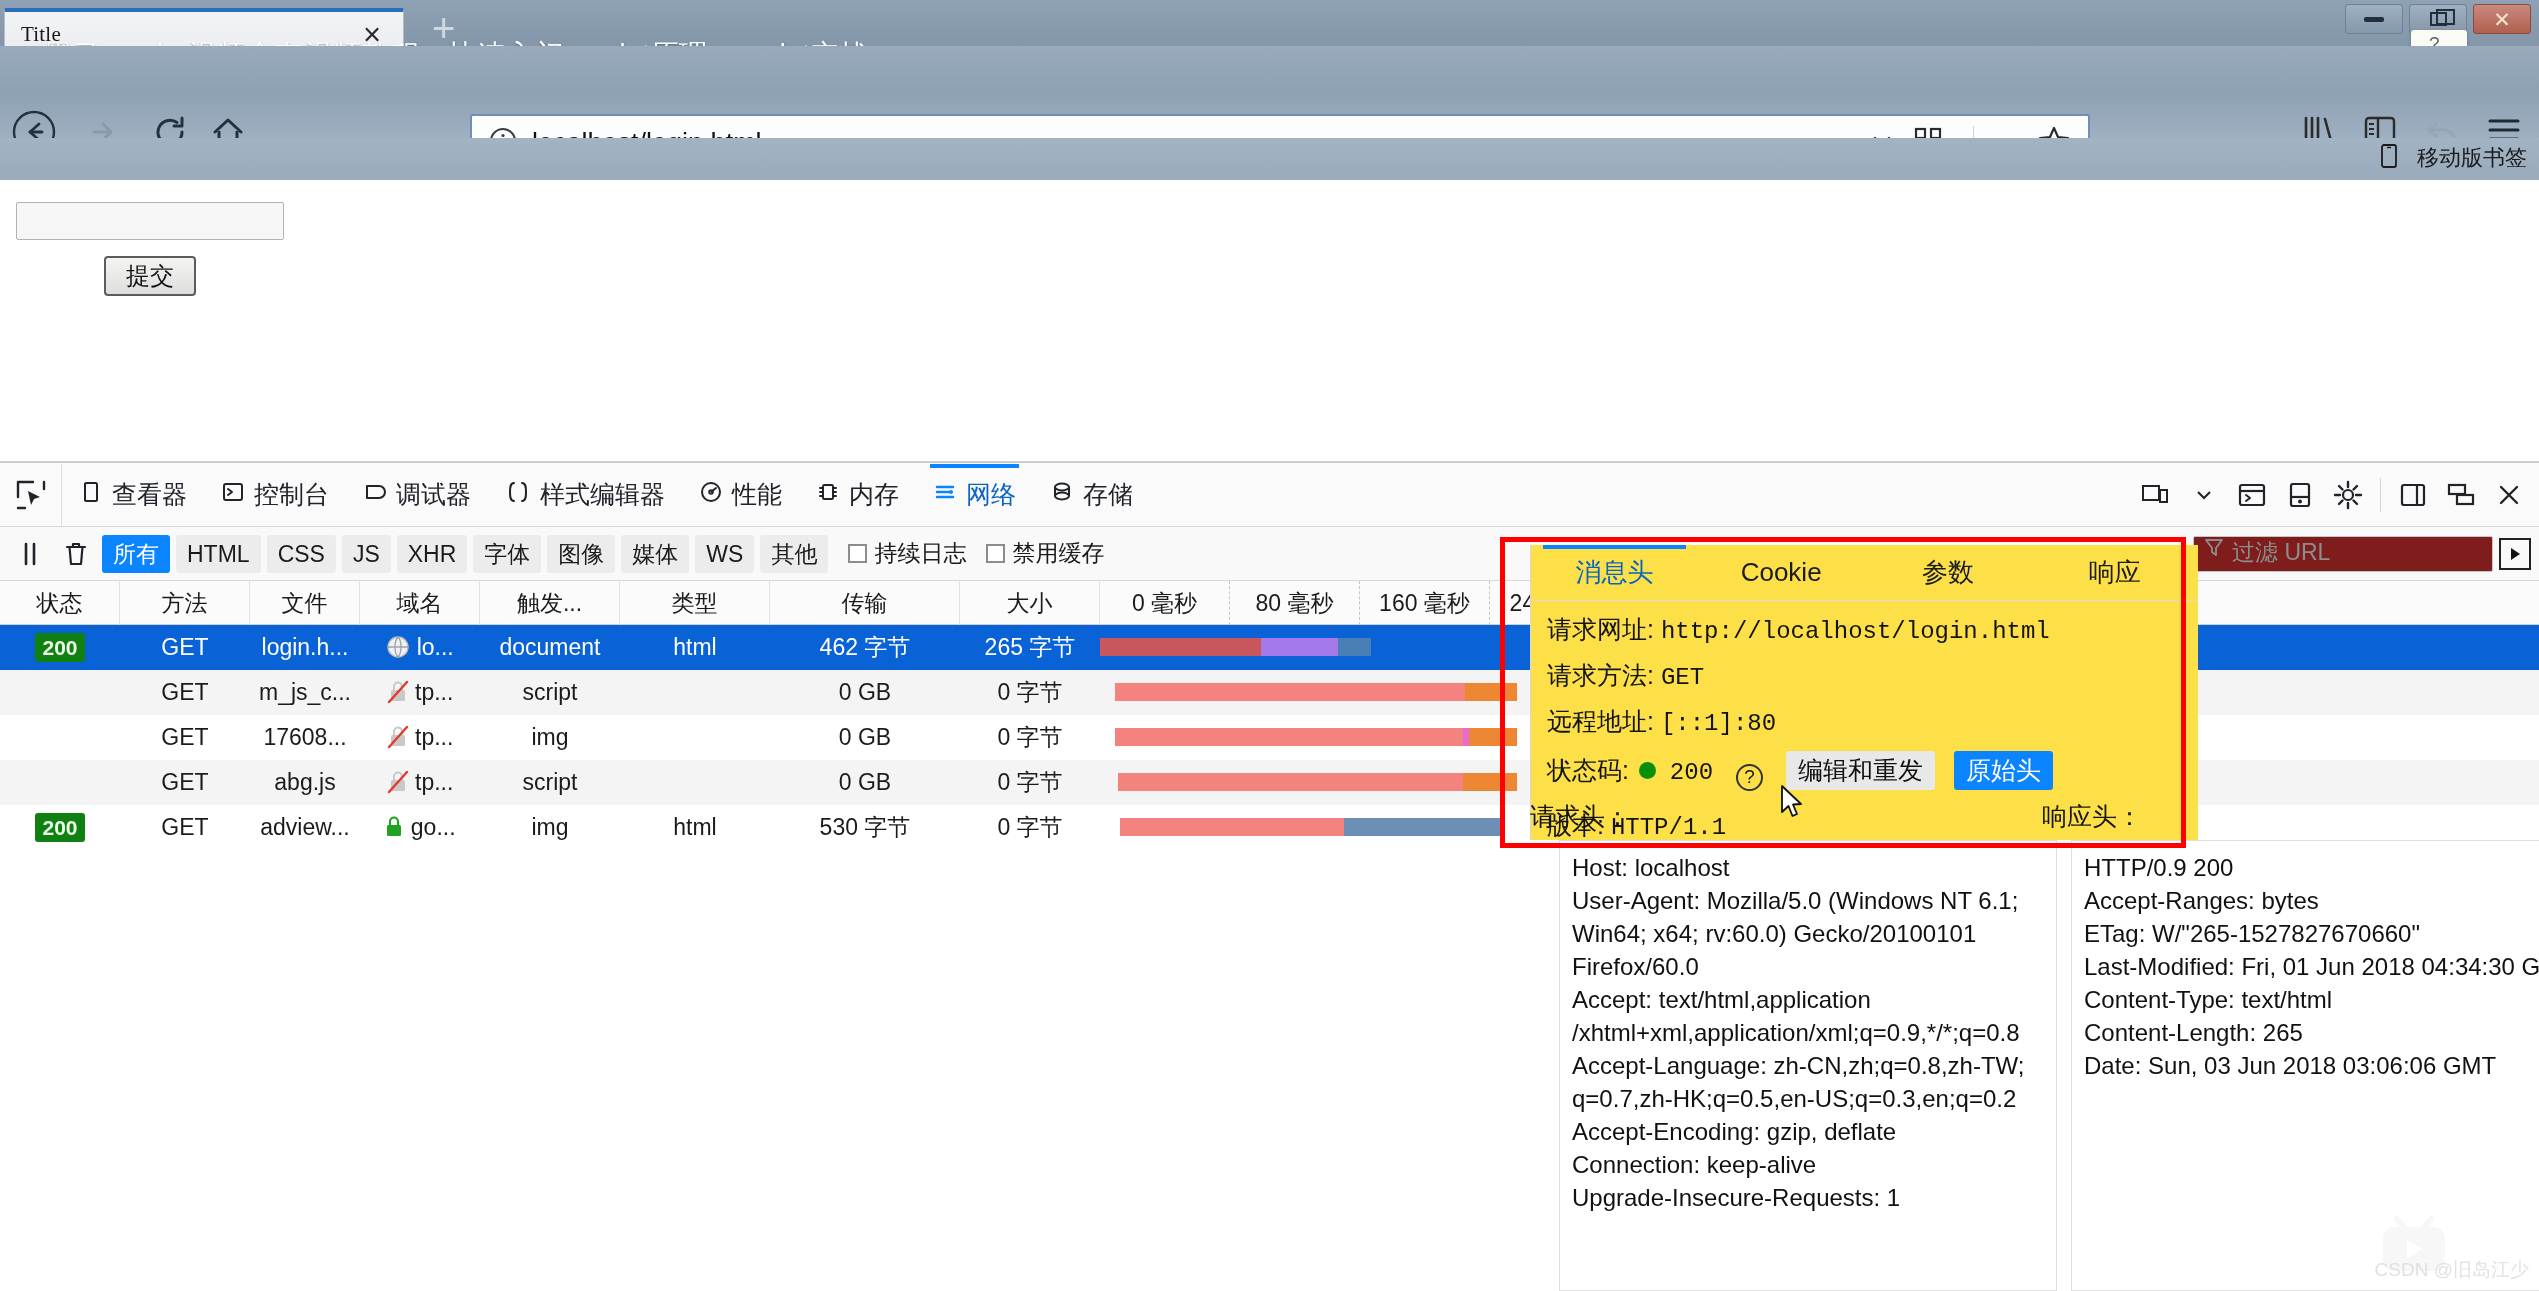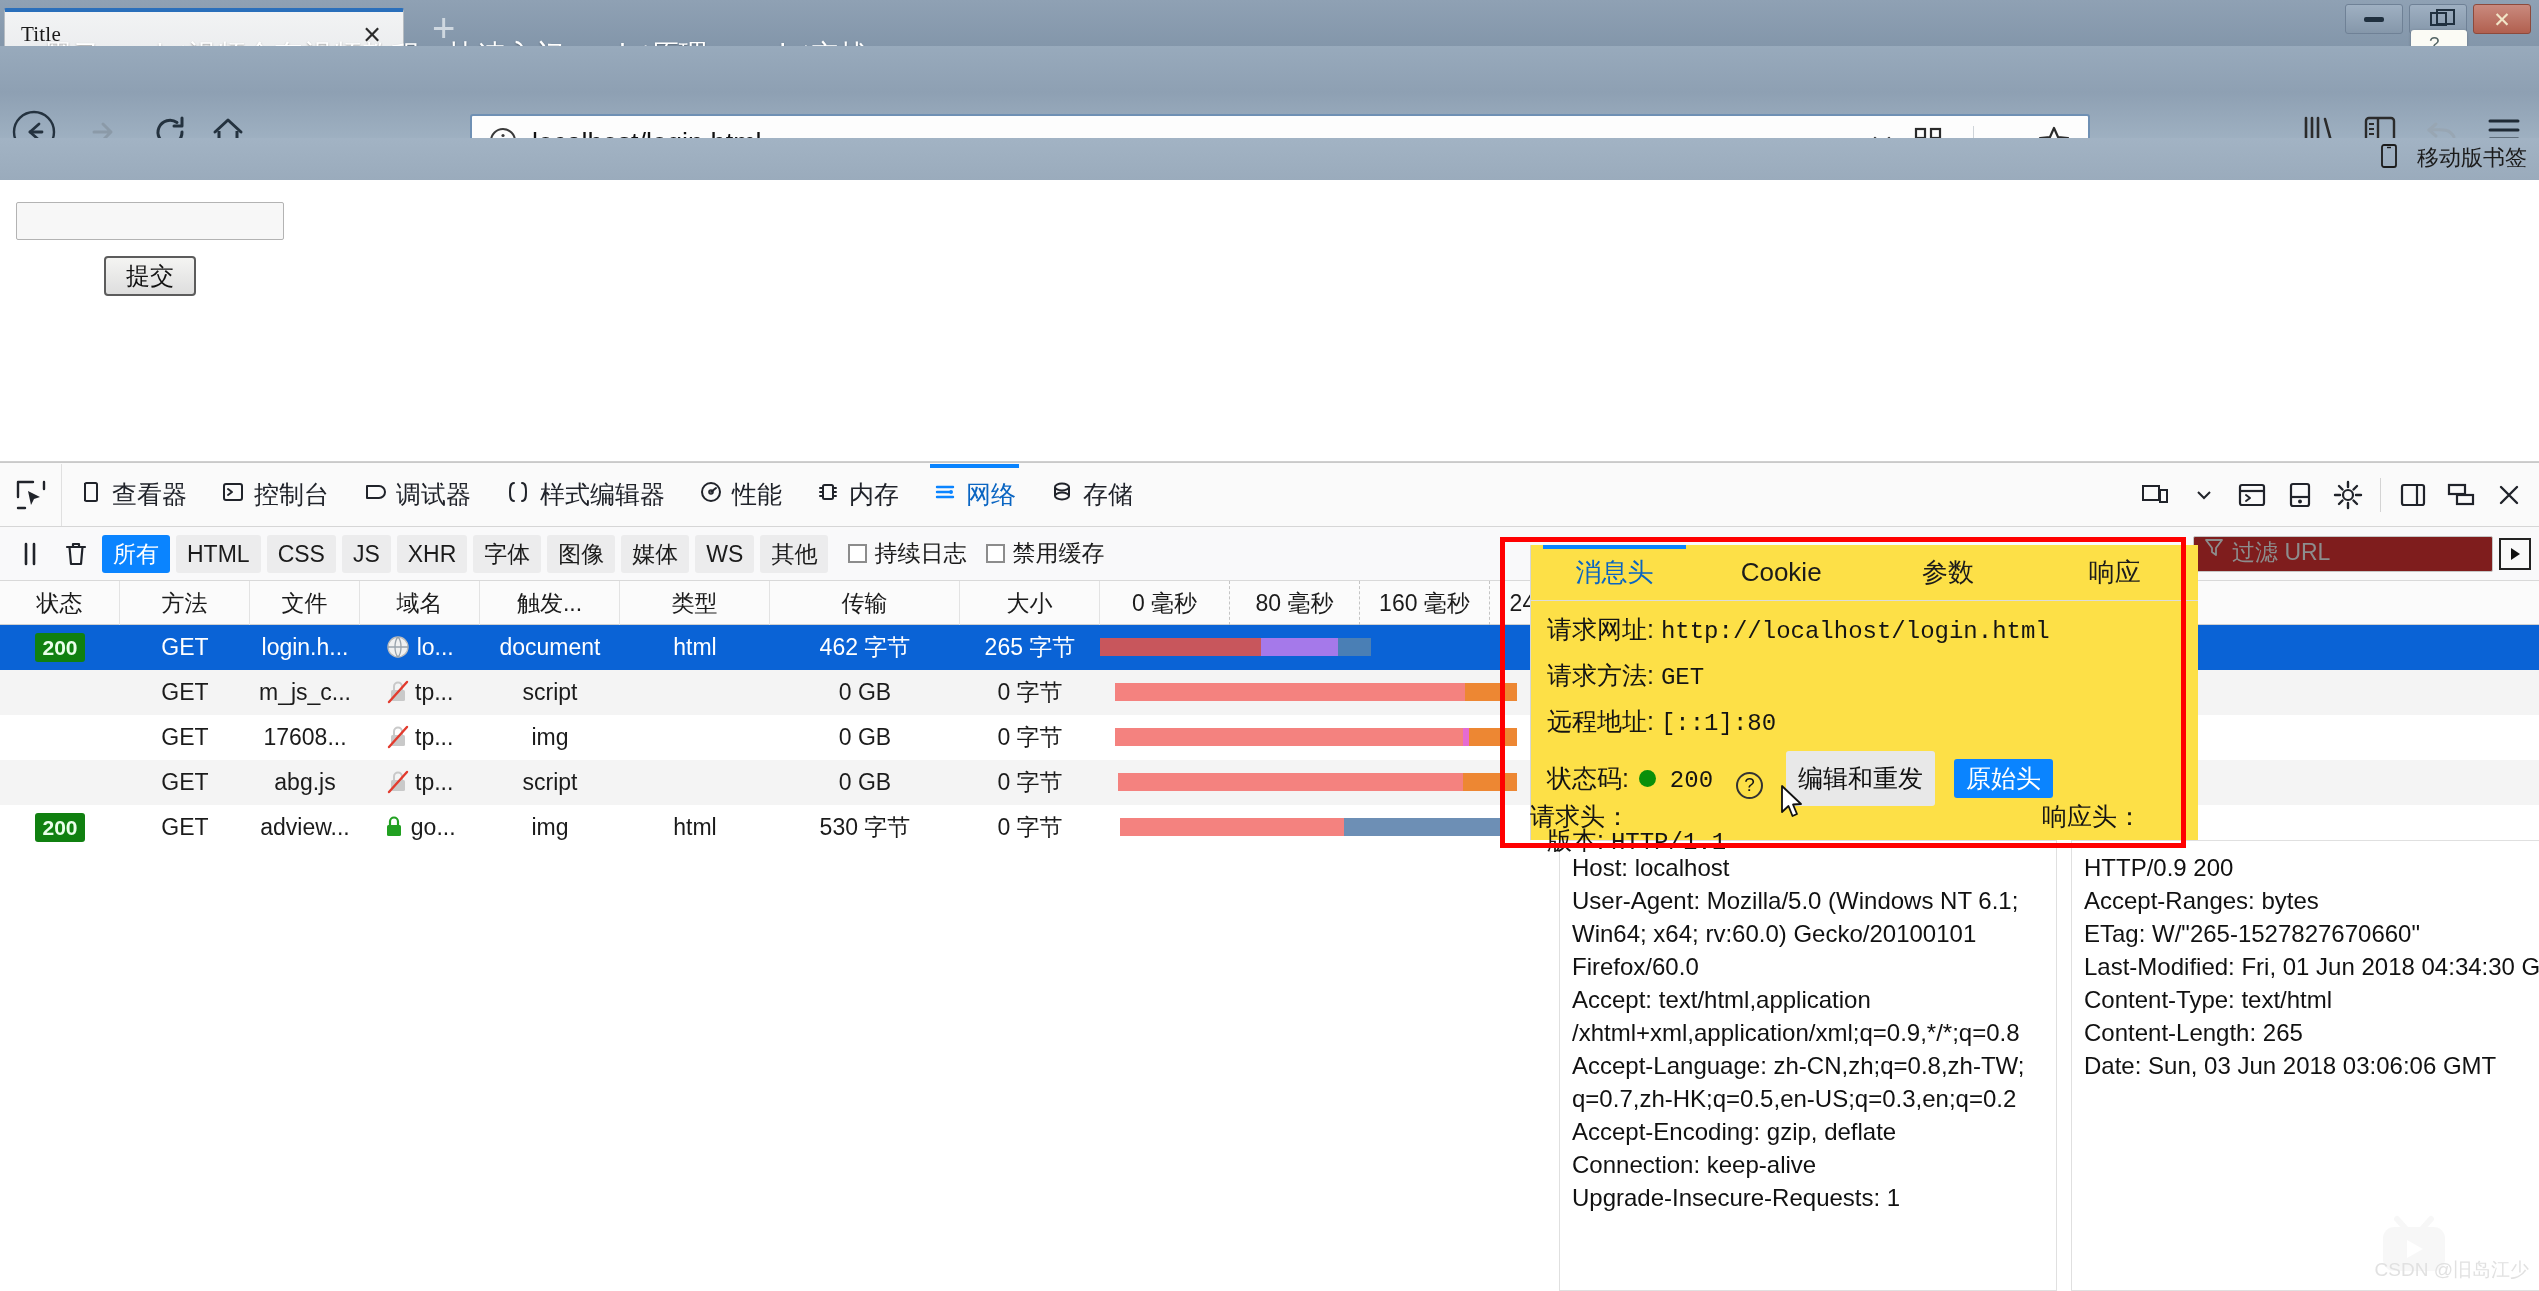--- a/index.html
+++ b/index.html
@@ -229,21 +229,21 @@
              font-family: "Liberation Sans","DejaVu Sans",sans-serif; }
   .dp-line .mono { font-family: "Liberation Mono","DejaVu Sans Mono",monospace; font-size: 24px; }
   .statusdot { display:inline-block; width: 17px; height: 17px; border-radius: 50%; background: #0a8f0a; margin: 0 7px 0 3px; }
   .qmark {
     display:inline-flex; align-items:center; justify-content:center;
     width: 27px; height: 27px; border: 2px solid #333; border-radius: 50%;
     font-size: 19px; margin: 0 16px; vertical-align: -4px; cursor: pointer;
   }
   .btn-grey {
     display:inline-block; background: #e8e8e8; border-radius: 3px;
-    padding: 11px 12px; font-size: 25px; color: #111; cursor: pointer;
+    padding: 3px 12px; font-size: 25px; color: #111; cursor: pointer;
   }
   .btn-blue {
     display:inline-block; background: #0a84ff; border-radius: 3px;
     padding: 3px 12px; font-size: 25px; color: #fff; cursor: pointer;
   }
 
   
   .hdr-wrap {
     position: absolute; left: 1559px; top: 840px; width: 1148px; height: 451px;
     display:flex; gap: 14px; z-index: 10;

